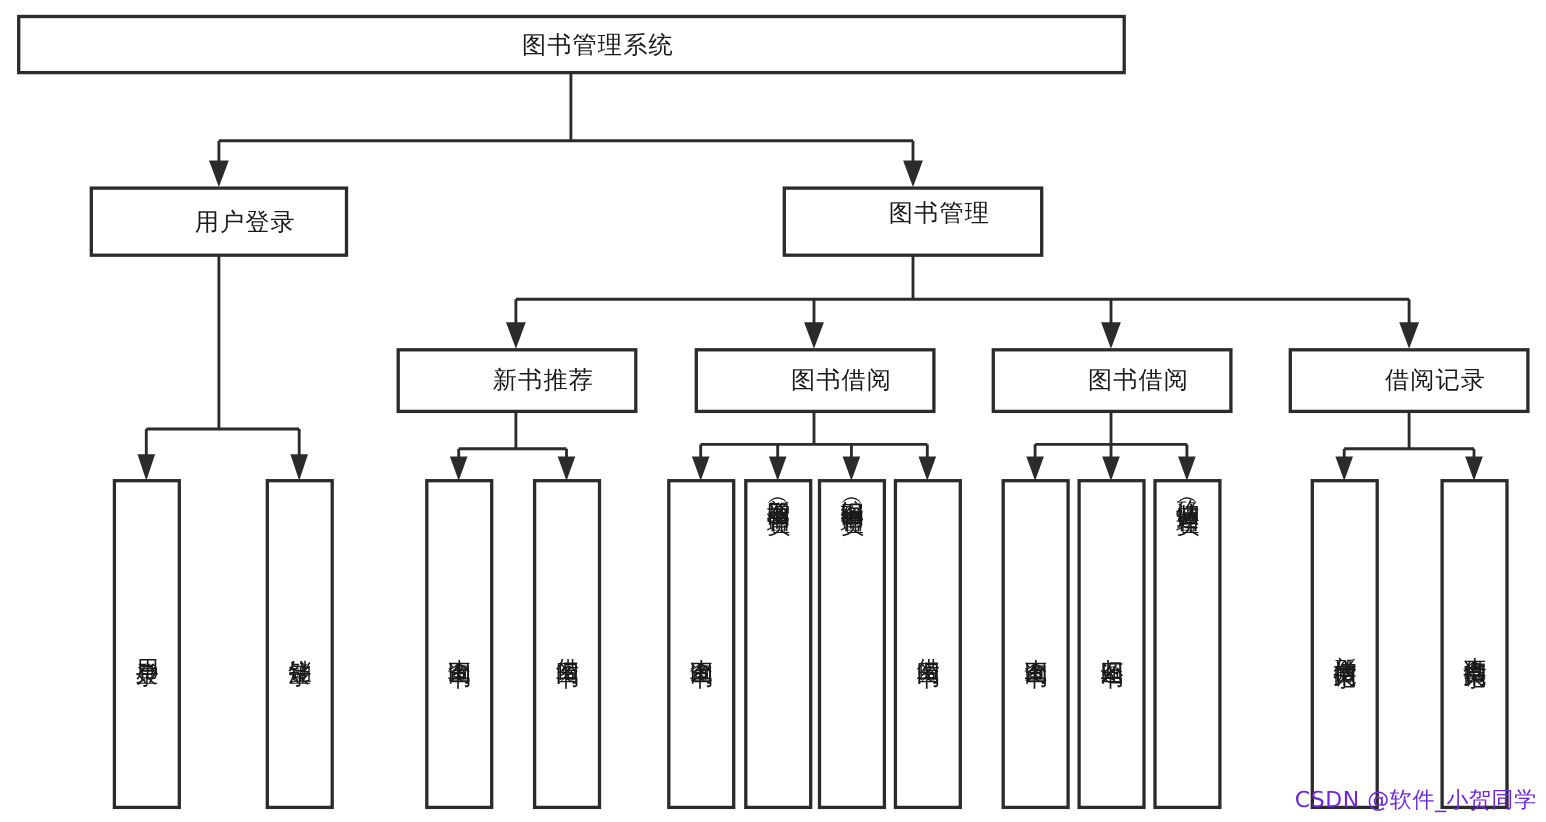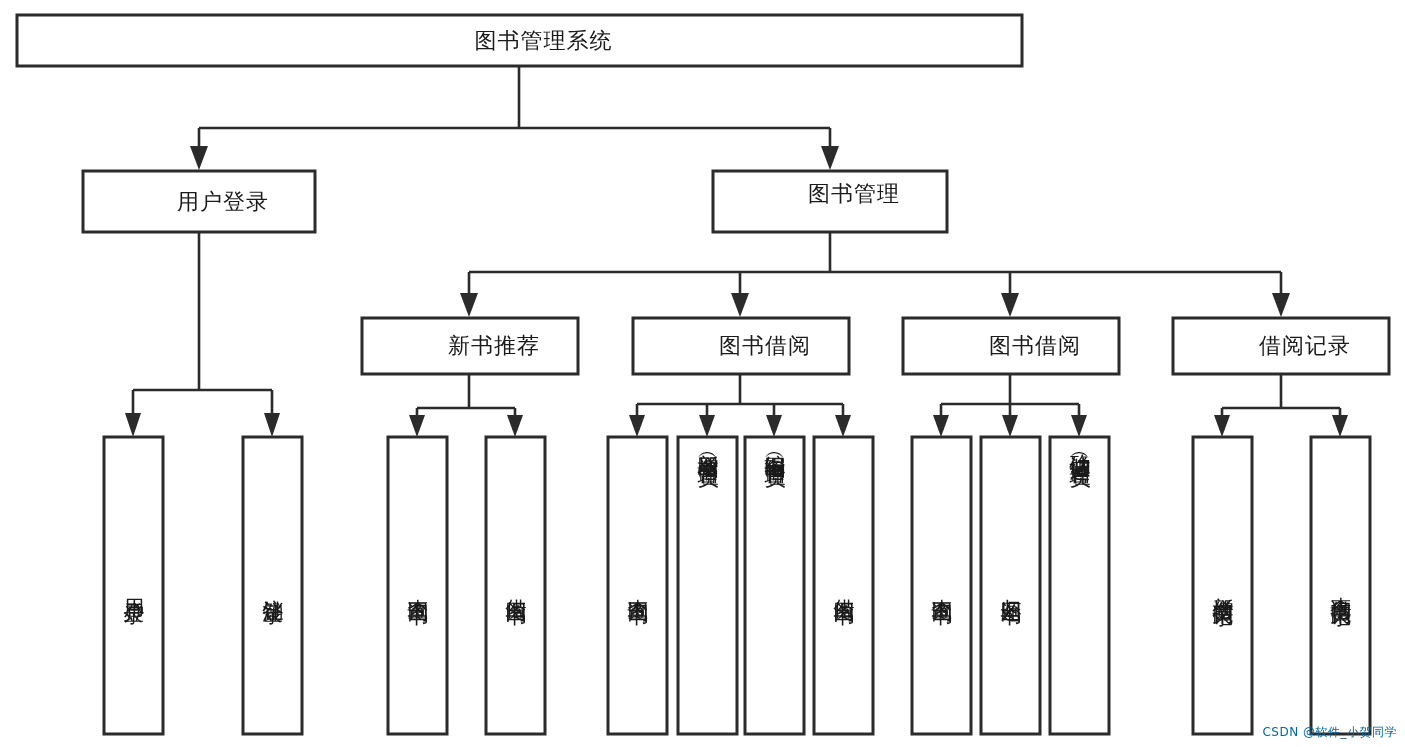--- a/index.html
+++ b/index.html
@@ -75,22 +75,22 @@
     font-size: 22px;
     color: #1a1a1a;
     letter-spacing: 1px;
     white-space: nowrap;
   }
   .watermark {
     position: absolute;
     right: 8px;
     bottom: 6px;
     font-family: "DejaVu Sans", "Liberation Sans", sans-serif;
-    font-size: 12px;
-    color: #0369a1;
+    font-size: 20px;
+    color: #6d28d9;
     letter-spacing: 0.5px;
     white-space: nowrap;
     pointer-events: none;
   }
 </style>
 </head>
 <body>
 
 <div id="diagram-root">
 

